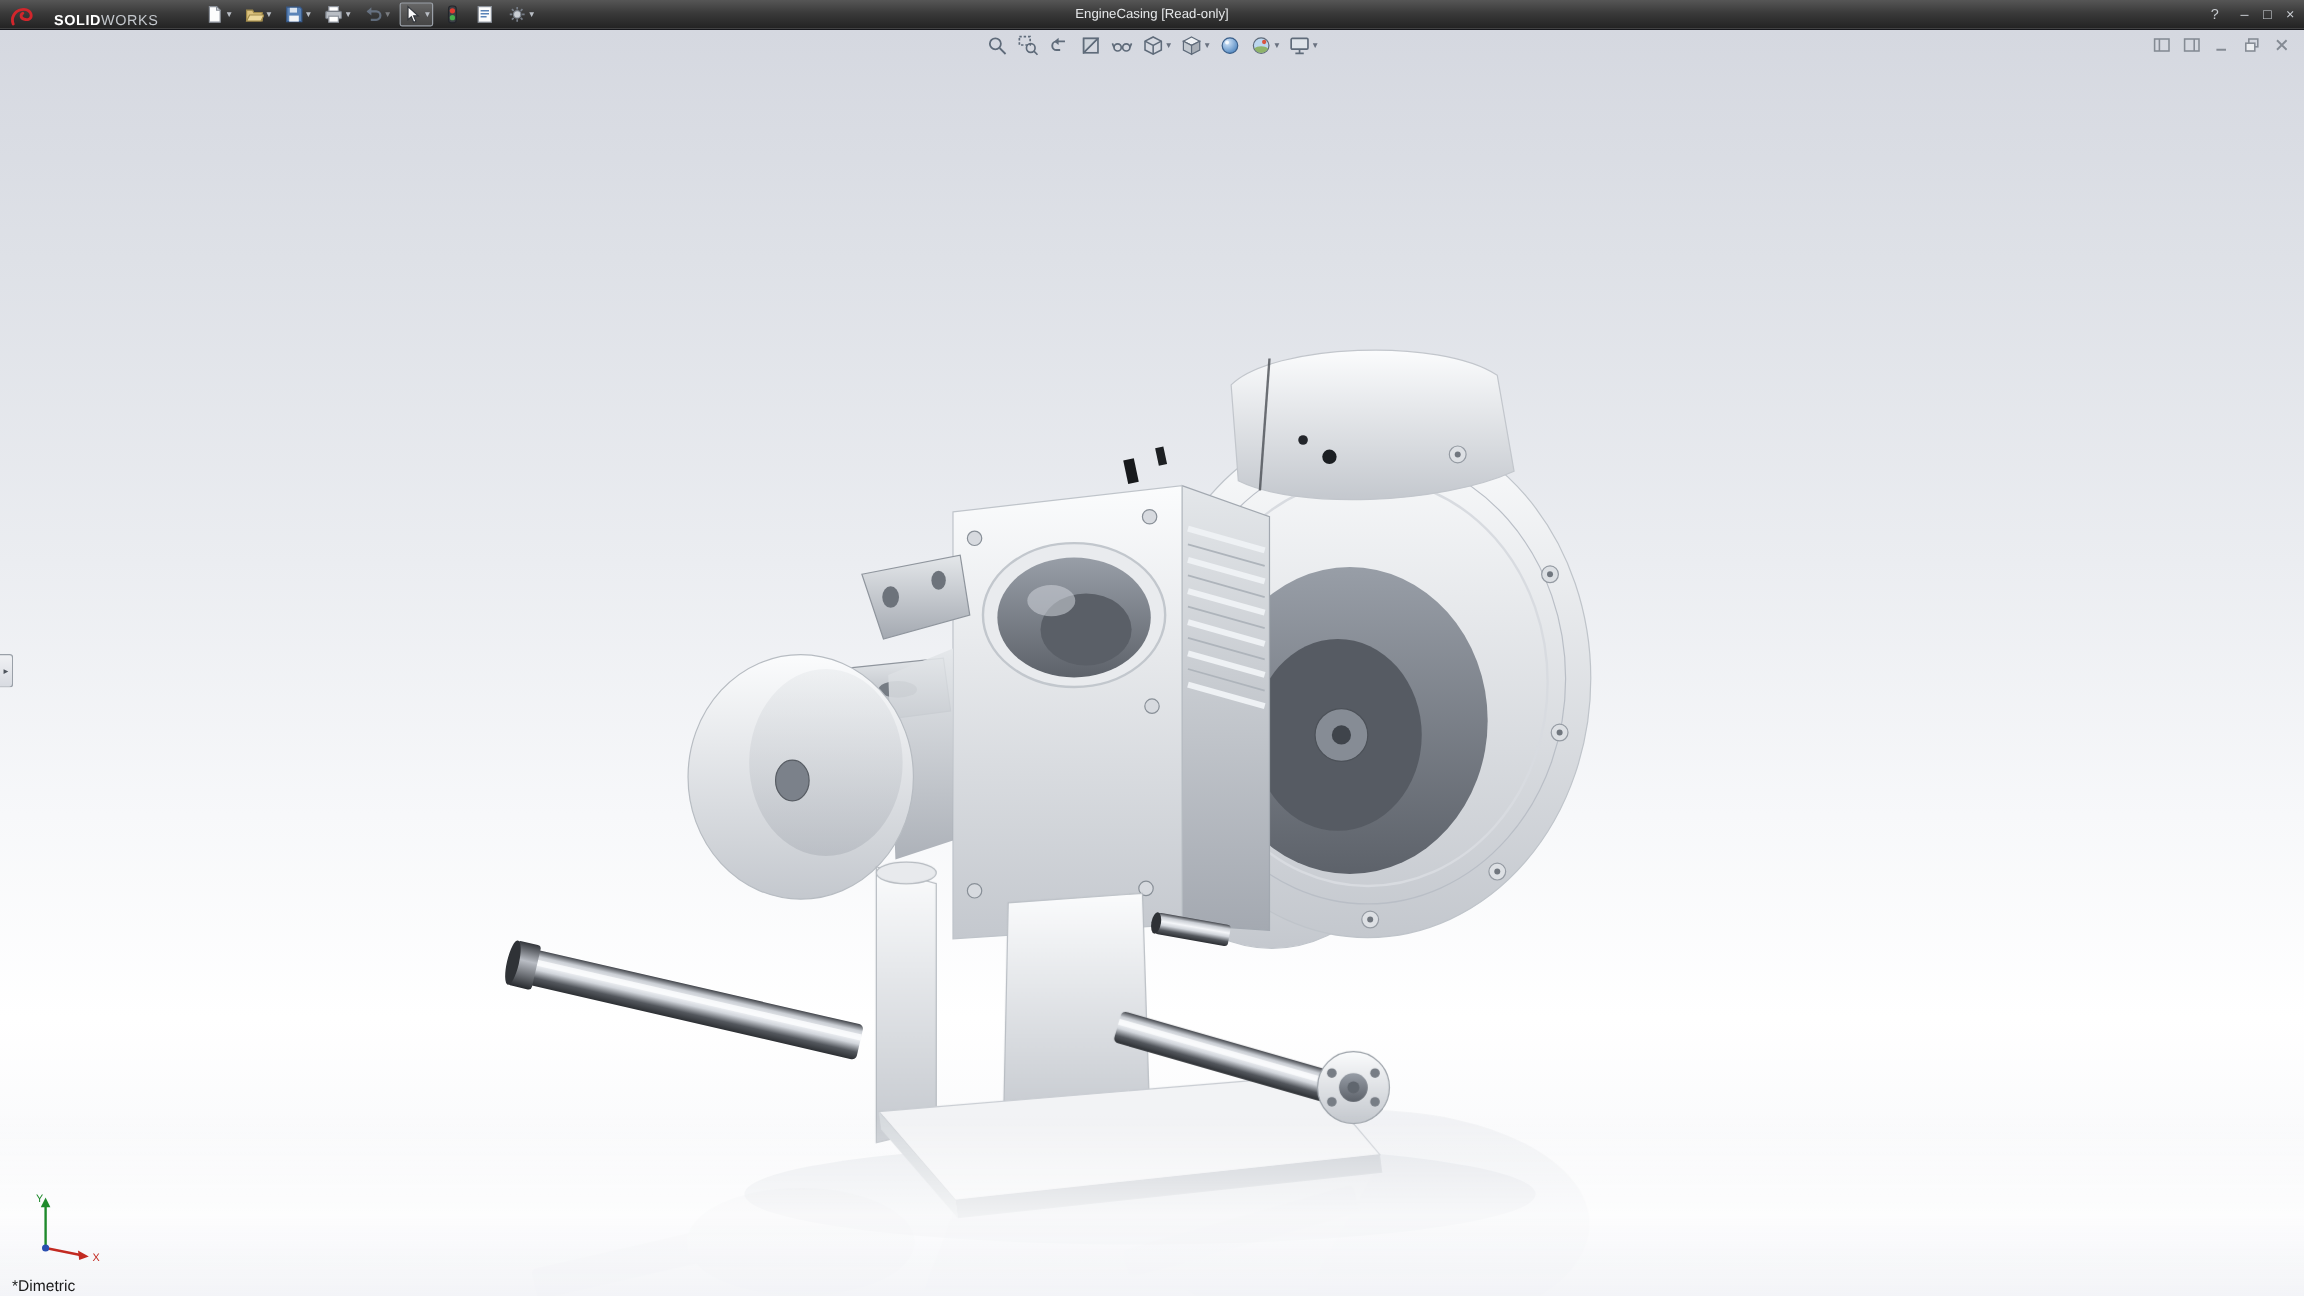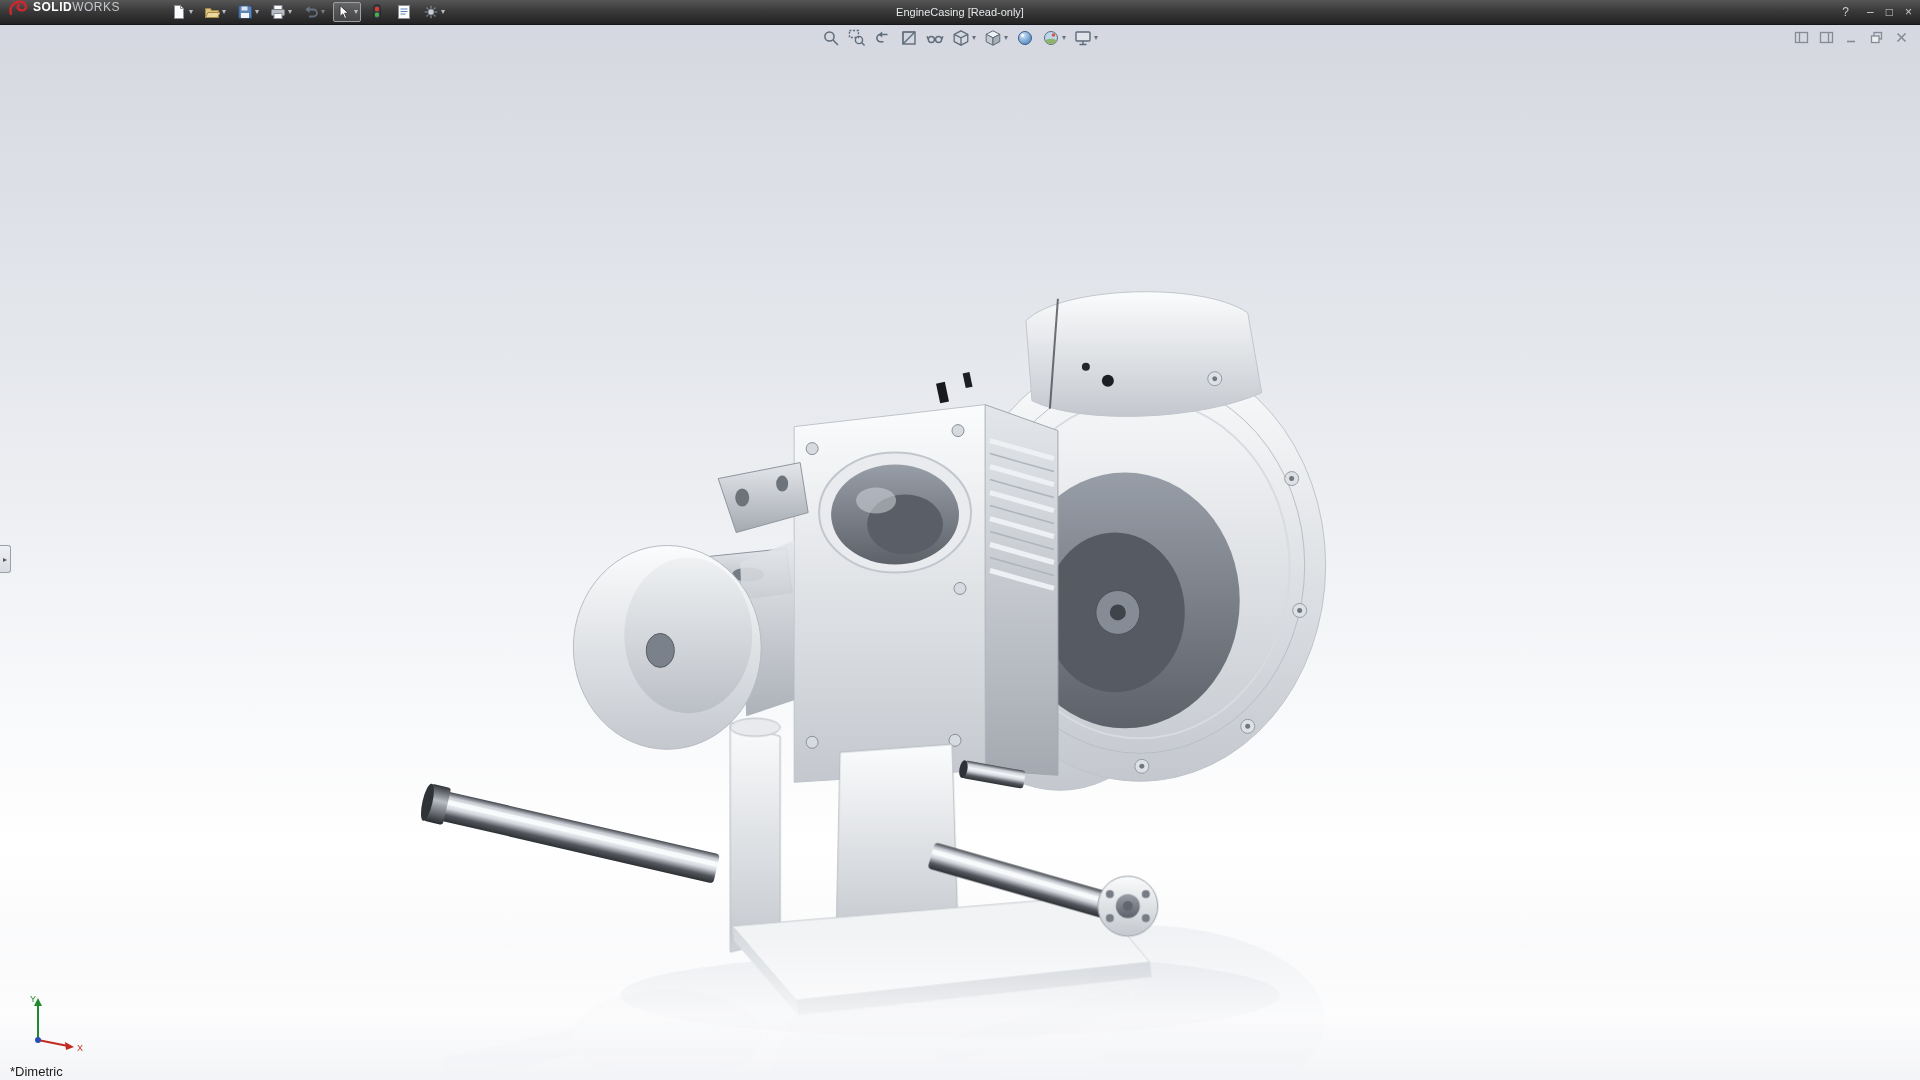--- a/index.html
+++ b/index.html
@@ -7,21 +7,21 @@
     width:1920px;height:1080px;position:relative;overflow:hidden;
     font-family:"Liberation Sans",sans-serif;background:#fff;
     -webkit-user-select:none;user-select:none;
   }
   
   .titlebar{
     position:absolute;top:0;left:0;right:0;height:24px;
     background:linear-gradient(180deg,#565656 0%,#3a3a3a 45%,#222 100%);
     border-bottom:1px solid #15161a;
   }
-  .logo{position:absolute;left:8px;top:0;height:24px;display:flex;align-items:flex-start;gap:5px;}
+  .logo{position:absolute;left:8px;top:0;height:24px;display:flex;align-items:flex-end;gap:17px;}
   .brand{font-size:12px;letter-spacing:.5px;color:#fff;font-weight:bold;}
   .brand .light{color:#c3c7cc;font-weight:normal;}
   .tb-toolbar{position:absolute;left:168px;top:1px;height:22px;display:flex;align-items:center;gap:5px;}
   .tb-btn{display:flex;align-items:center;height:20px;padding:1px 2px;border:1px solid transparent;
     border-radius:2px;background:transparent;cursor:default;}
   .tb-btn.active{border:1px solid #9aa0a8;background:rgba(255,255,255,.14);}
   .tb-btn.disabled{opacity:.5;}
   .dd{font-size:8px;color:#b9bec5;margin-left:2px;line-height:1;}
   .win-title{position:absolute;left:0;right:0;top:0;height:24px;line-height:24px;text-align:center;
     color:#e6e8ea;font-size:11px;pointer-events:none;}

